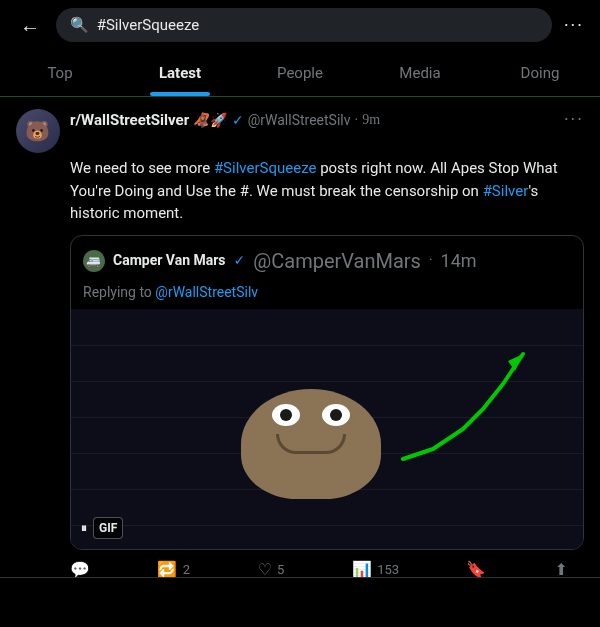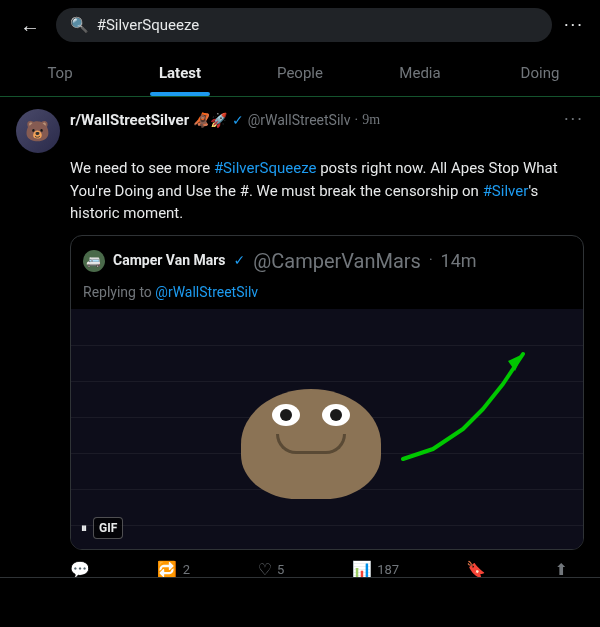--- a/index.html
+++ b/index.html
@@ -402,21 +402,21 @@
     <div class="action-btn">
       <span class="action-icon">🔁</span>
       <span class="action-count">2</span>
     </div>
     <div class="action-btn">
       <span class="action-icon">♡</span>
       <span class="action-count">5</span>
     </div>
     <div class="action-btn">
       <span class="action-icon">📊</span>
-      <span class="action-count">187</span>
+      <span class="action-count">153</span>
     </div>
     <div class="action-btn">
       <span class="action-icon">🔖</span>
     </div>
     <div class="action-btn">
       <span class="action-icon">⬆</span>
     </div>
   </div>
 </div>
 

